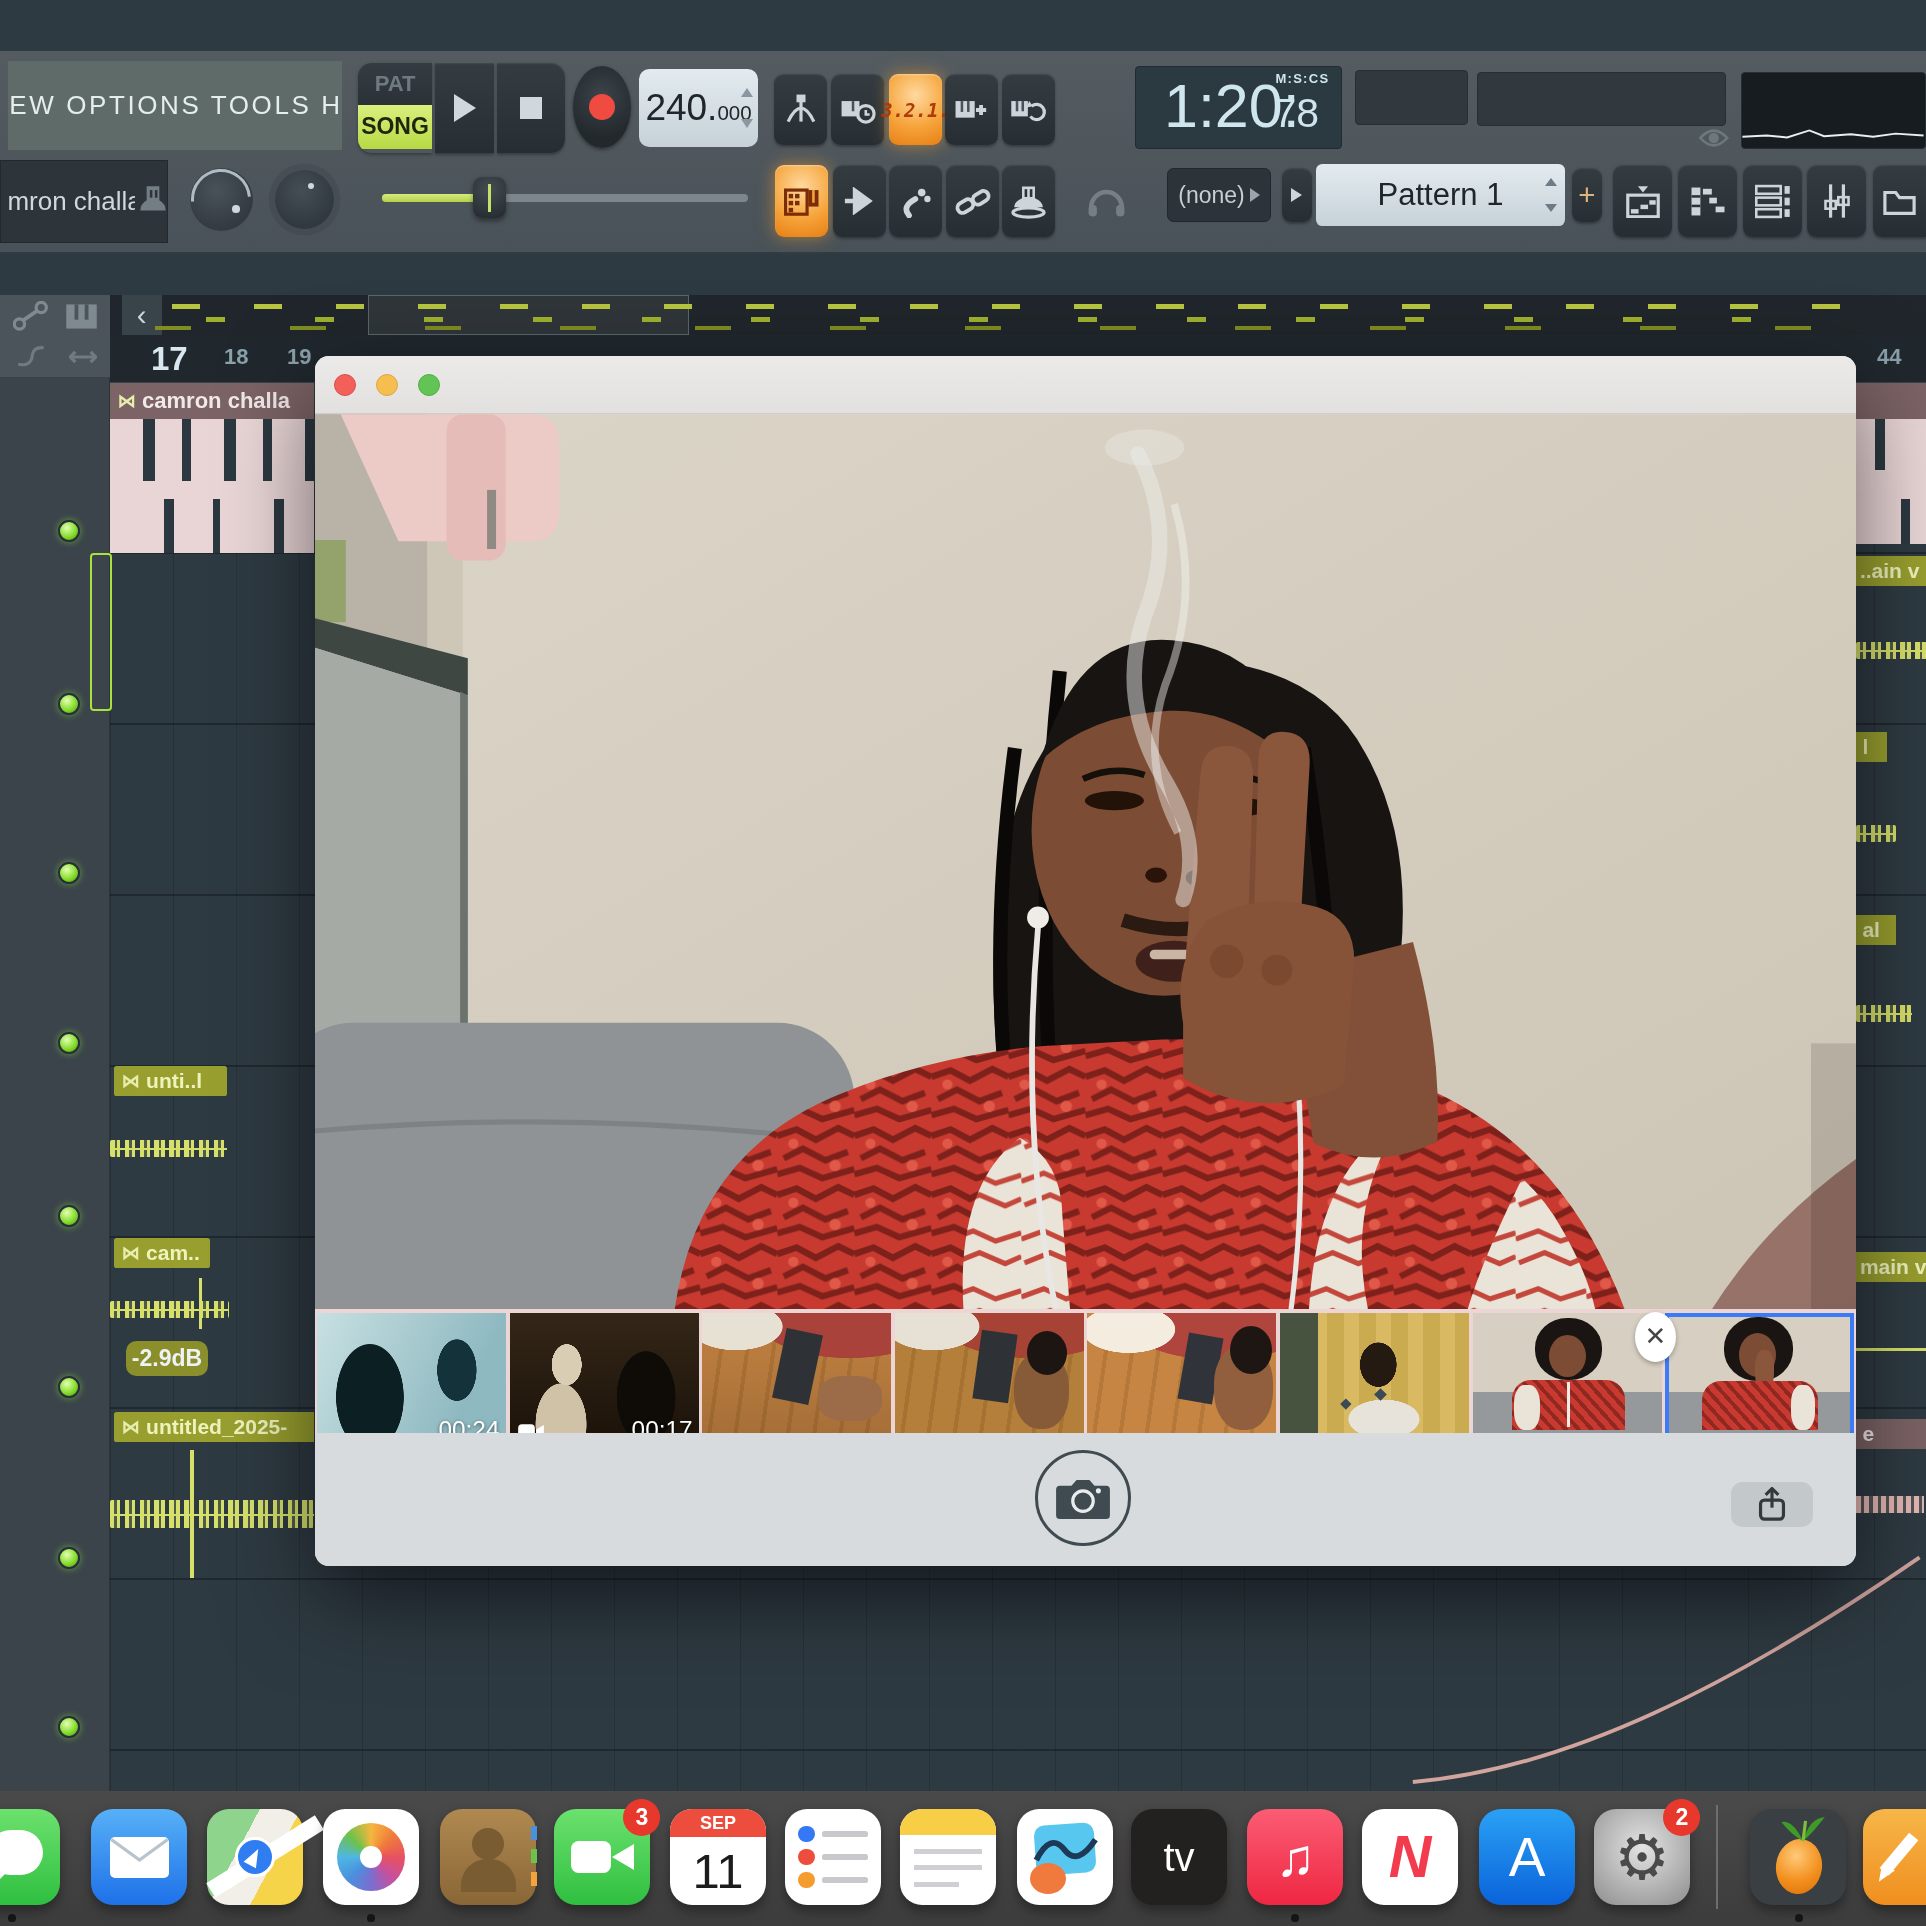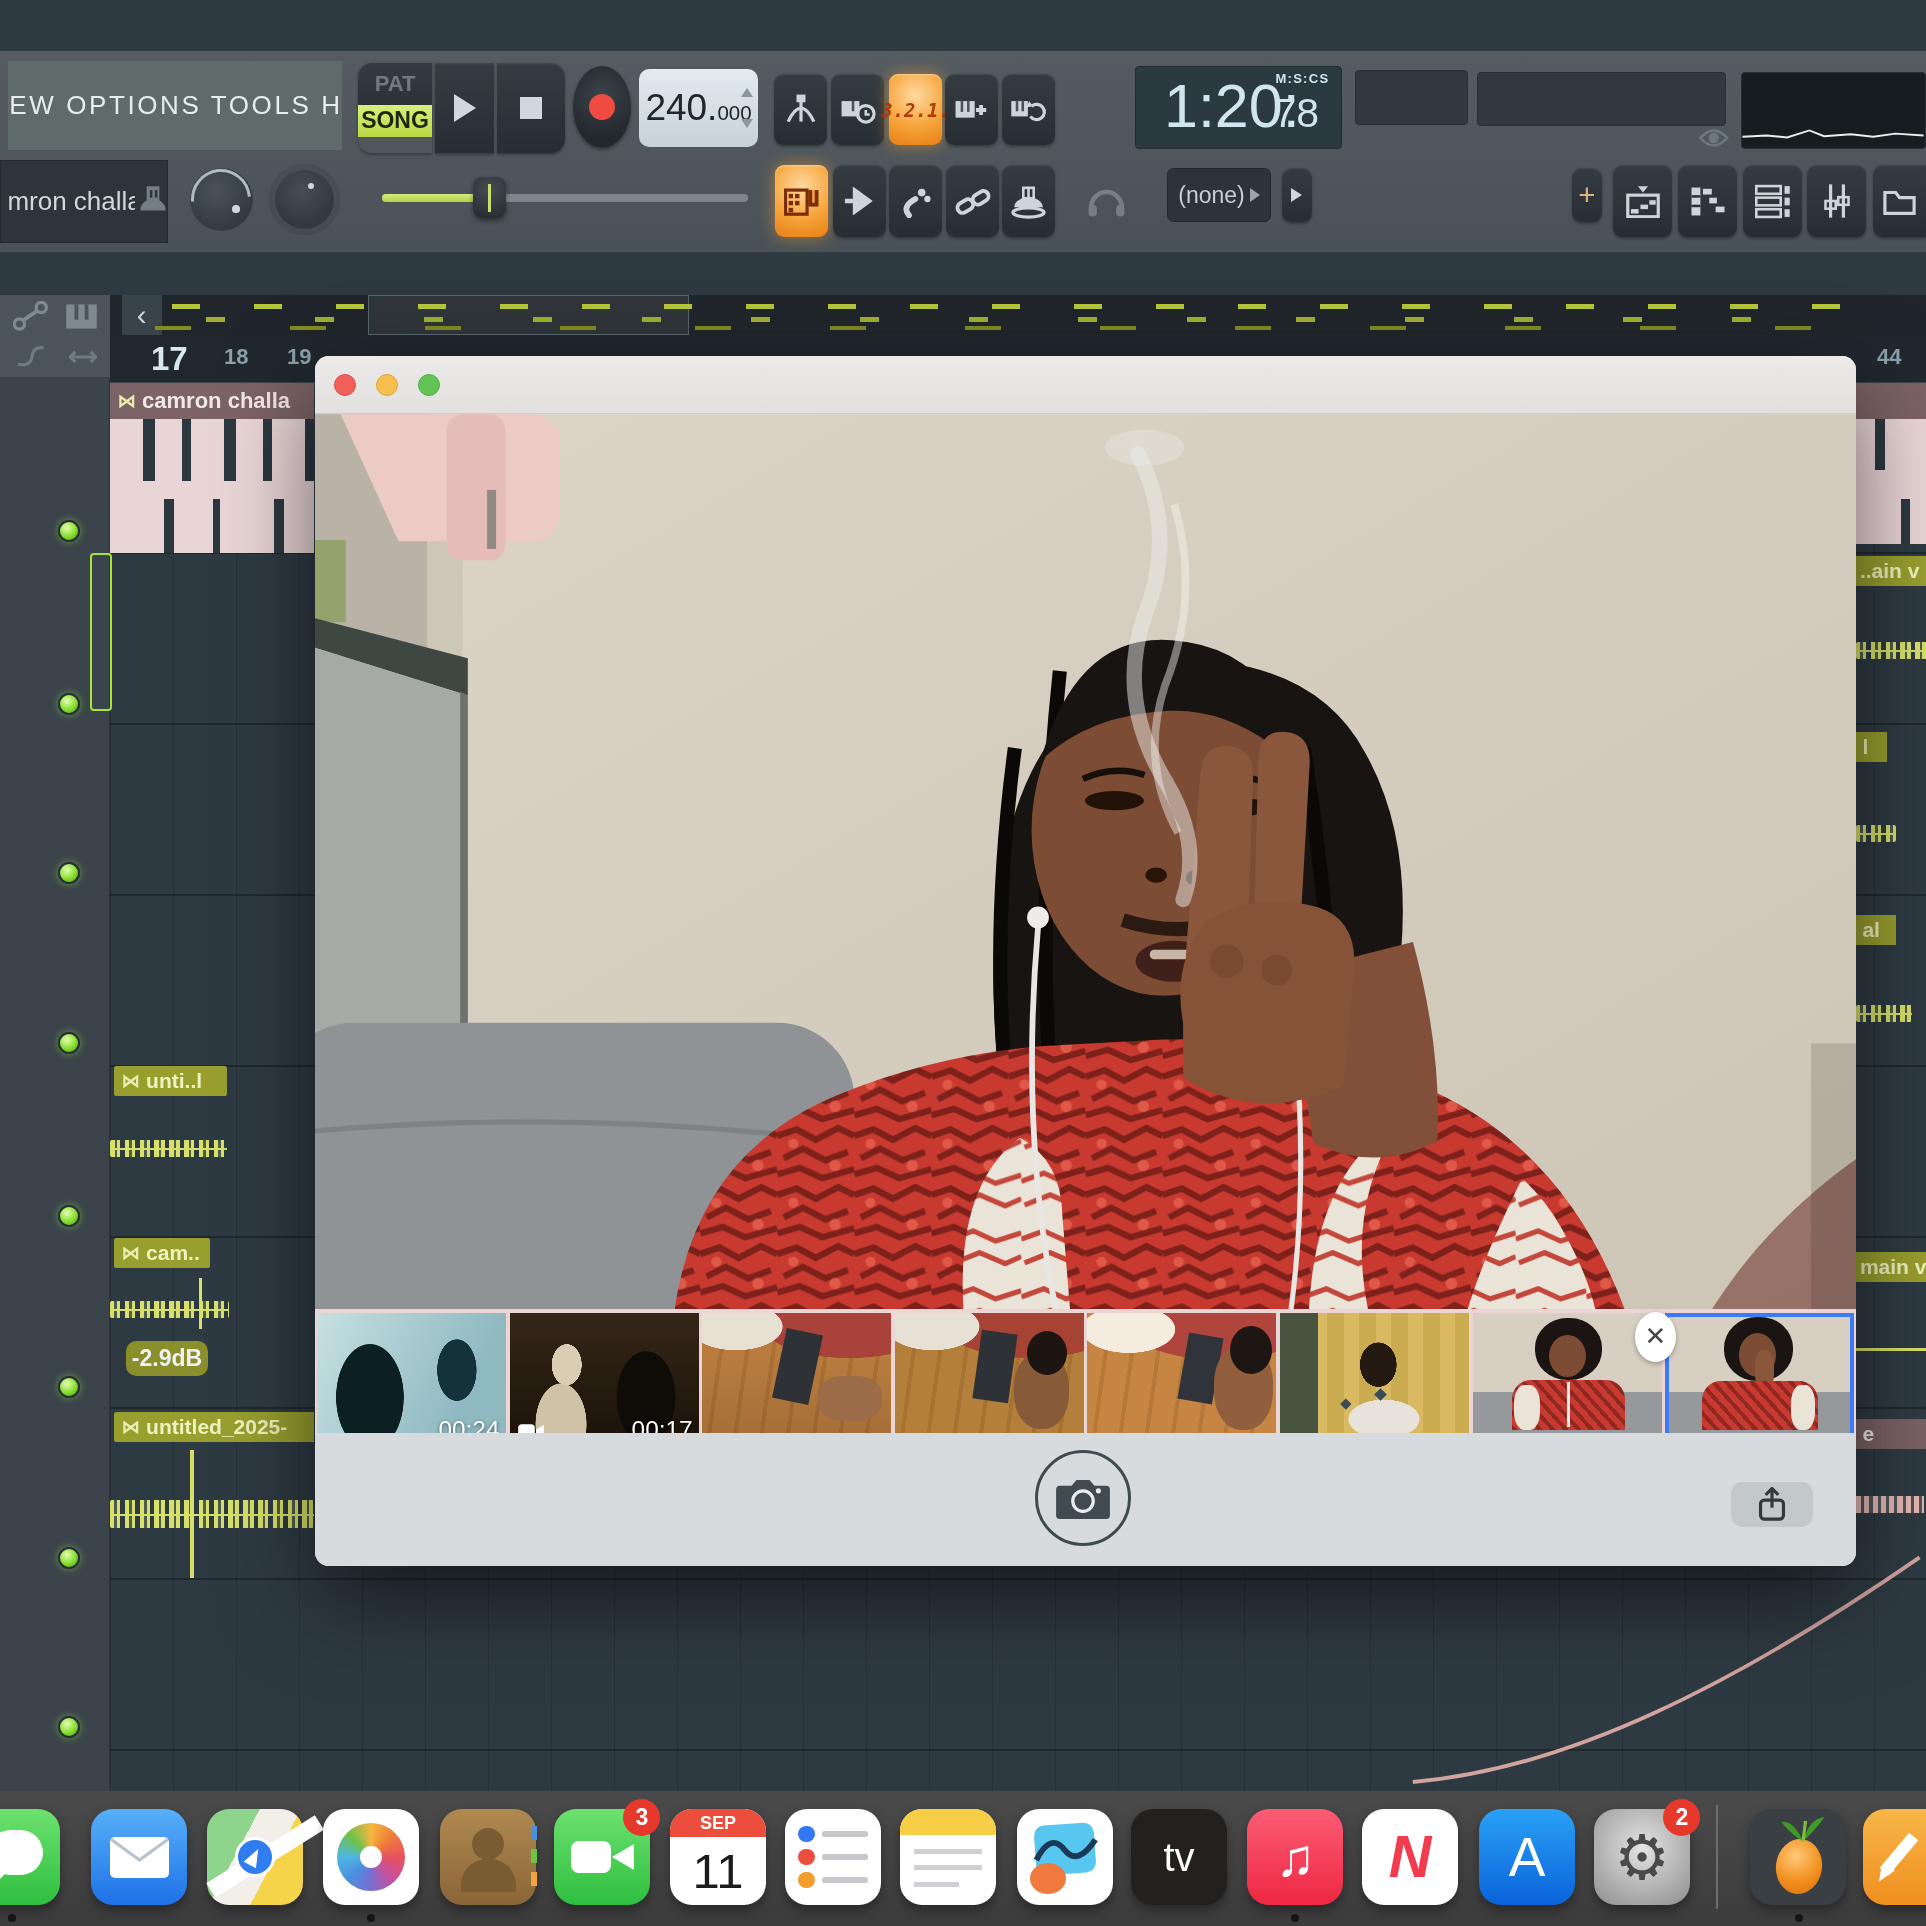--- a/index.html
+++ b/index.html
@@ -51,21 +51,21 @@
 
 
   <div id="fltop">
 
     <div class="abs" style="left:7.7px;top:10.3px;width:334px;height:89px;background:#5e6b69;border:1.3px solid #77888">
       <div style="height:100%;display:flex;align-items:center;justify-content:center;color:#e5eeec;font-size:26px;letter-spacing:2.6px;white-space:nowrap;overflow:hidden">S  VIEW  OPTIONS  TOOLS  HELP</div>
     </div>
 
     <div class="abs" style="left:358px;top:11.6px;width:74px;height:90px;border-radius:14px 0 0 14px;overflow:hidden;box-shadow:0 1.9px 3.2px rgba(0,0,0,.3)">
       <div style="height:42px;background:linear-gradient(#343c42,#2b3237);display:flex;align-items:center;justify-content:center;color:#6f7a80;font-size:22px;font-weight:700">PAT</div>
-      <div style="height:32px;background:linear-gradient(#d9ef7e,#b8d944);display:flex;align-items:center;justify-content:center;color:#1f260d;font-size:23px;font-weight:700">SONG</div>
+      <div style="height:44px;background:linear-gradient(#d9ef7e,#b8d944);display:flex;align-items:center;justify-content:center;color:#1f260d;font-size:23px;font-weight:700">SONG</div>
     </div>
     <div class="btn" style="left:435px;top:11.6px;width:59px;height:90px;border-radius:0">
       <div style="width:0;height:0;border-left:22px solid #cfd9dd;border-top:14px solid transparent;border-bottom:14px solid transparent"></div>
     </div>
     <div class="btn" style="left:497px;top:11.6px;width:68px;height:90px;border-radius:0 14px 14px 0">
       <div style="width:22px;height:22px;background:#cfd9dd"></div>
     </div>
     <div class="abs" style="left:573px;top:15.4px;width:58px;height:82px;border-radius:50%;background:radial-gradient(circle at 50% 36%,#3c444a,#22282c 70%);box-shadow:0 1.9px 3.9px rgba(0,0,0,.4);display:flex;align-items:center;justify-content:center">
       <div style="width:26px;height:26px;border-radius:50%;background:#ef4b41"></div>
     </div>
@@ -193,20 +193,25 @@
         <path d="M8 44 a24 24 0 0 1 48 0" stroke="#cfd8db" stroke-width="7" fill="none"></path>
         <rect x="4" y="40" width="13" height="18" rx="6" fill="#cfd8db"></rect>
         <rect x="47" y="40" width="13" height="18" rx="6" fill="#cfd8db"></rect>
       </svg>
     <div class="abs" style="left:1167px;top:117px;width:104px;height:54px;background:#2c3339;border:1.3px solid #21282d;border-radius:6.4px;display:flex;align-items:center;justify-content:space-between;padding:0 10.3px">
       <span style="color:#c6cfd3;font-size:23px">(none)</span>
       <div style="width:0;height:0;border-left:10.3px solid #9aa5ab;border-top:7px solid transparent;border-bottom:7px solid transparent"></div>
     </div>
     <div class="btn" style="left:1282px;top:117px;width:29.5px;height:54px">
       <div style="width:0;height:0;border-left:11.6px solid #cdd6da;border-top:7.7px solid transparent;border-bottom:7.7px solid transparent"></div>
+    </div>
+    <div class="lightbox" style="left:1316px;top:113px;width:249px;height:62px;border-radius:6.4px">
+      <span style="font-size:31px">Pattern 1</span>
+      <div class="abs" style="right:7.7px;top:14px;width:0;height:0;border-bottom:8.3px solid #6c7b84;border-left:6.4px solid transparent;border-right:6.4px solid transparent"></div>
+      <div class="abs" style="right:7.7px;bottom:14px;width:0;height:0;border-top:8.3px solid #6c7b84;border-left:6.4px solid transparent;border-right:6.4px solid transparent"></div>
     </div>
     <div class="btn" style="left:1572px;top:117px;width:29.5px;height:54px;color:#dcb37e;font-size:29.5px">
         <span>+</span>
       </div>
     <div class="btn" style="left:1613px;top:114px;width:59px;height:72px">
       <svg class="ic" width="36" height="33" viewBox="0 0 56 52">
           <path d="M20 2 l8 10 8 -10" fill="#ccd5d9"></path>
           <rect x="4" y="16" width="48" height="34" fill="none" stroke="#ccd5d9" stroke-width="5"></rect>
           <rect x="9" y="38" width="12" height="7" fill="#ccd5d9"></rect>
           <rect x="24" y="31" width="12" height="7" fill="#ccd5d9"></rect>

